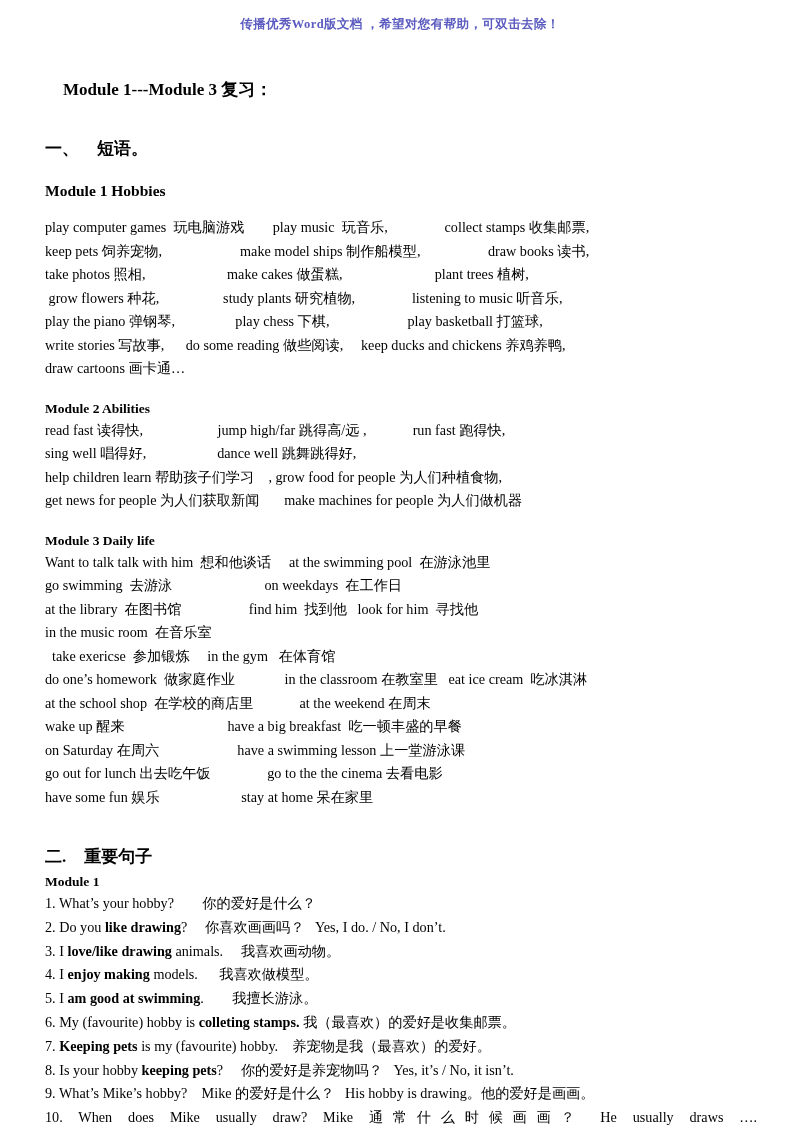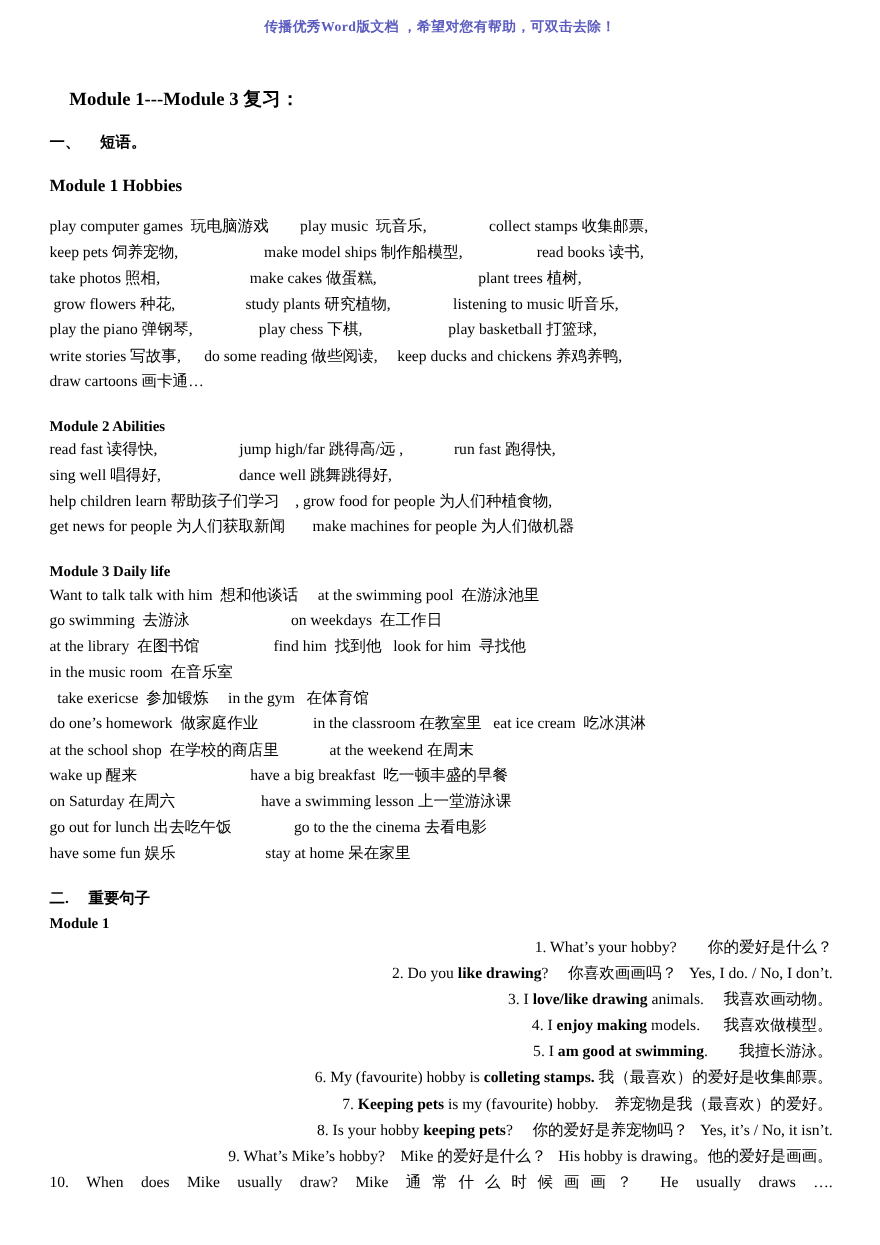--- a/index.html
+++ b/index.html
@@ -48,23 +48,23 @@
 
   .doc-title {
     font-size: 17px;
     font-weight: bold;
     margin: 0 0 0 0;
     padding-left: 18px;
     letter-spacing: 0px;
   }
 
   .section-head {
-    font-size: 14px;
+    font-size: 17px;
     font-weight: bold;
-    margin: 20px 0 0 0;
+    margin: 36px 0 0 0;
   }
   .section-head .num { margin-right: 18px; }
 
   .module-head {
     font-size: 15.5px;
     font-weight: bold;
     margin: 22px 0 16px 0;
   }
   .module-head.small {
     font-size: 13.5px;
@@ -80,21 +80,20 @@
     line-height: 23.5px;
     white-space: pre;
     margin: 0;
   }
 
   .sent-line {
     font-size: 14.2px;
     line-height: 23.8px;
     white-space: pre;
     margin: 0;
-    text-align: right;
   }
   .sent-line b { font-weight: bold; }
 
   .sent-line.justified {
     white-space: normal;
     text-align: justify;
     text-align-last: justify;
     word-spacing: 0.18em;
   }
 </style>
@@ -109,21 +108,21 @@
 
     <div class="doc-title">Module 1---Module 3  复习：</div>
 
     <div class="section-head">
       <span class="num">一、</span><span>短语。</span>
     </div>
 
     <div class="module-head">Module 1 Hobbies</div>
     <div>
       <div class="phrase-line">play computer games  玩电脑游戏        play music  玩音乐,                collect stamps 收集邮票,</div>
-      <div class="phrase-line">keep pets 饲养宠物,                      make model ships 制作船模型,                   read books 读书,</div>
+      <div class="phrase-line">keep pets 饲养宠物,                      make model ships 制作船模型,                   draw books 读书,</div>
       <div class="phrase-line">take photos 照相,                       make cakes 做蛋糕,                          plant trees 植树,</div>
       <div class="phrase-line"> grow flowers 种花,                  study plants 研究植物,                listening to music 听音乐,</div>
       <div class="phrase-line">play the piano 弹钢琴,                 play chess 下棋,                      play basketball 打篮球,</div>
       <div class="phrase-line">write stories 写故事,      do some reading 做些阅读,     keep ducks and chickens 养鸡养鸭,</div>
       <div class="phrase-line">draw cartoons 画卡通…</div>
     </div>
 
     <div class="module-head small">Module 2 Abilities</div>
     <div>
       <div class="phrase-line">read fast 读得快,                     jump high/far 跳得高/远 ,             run fast 跑得快,</div>

